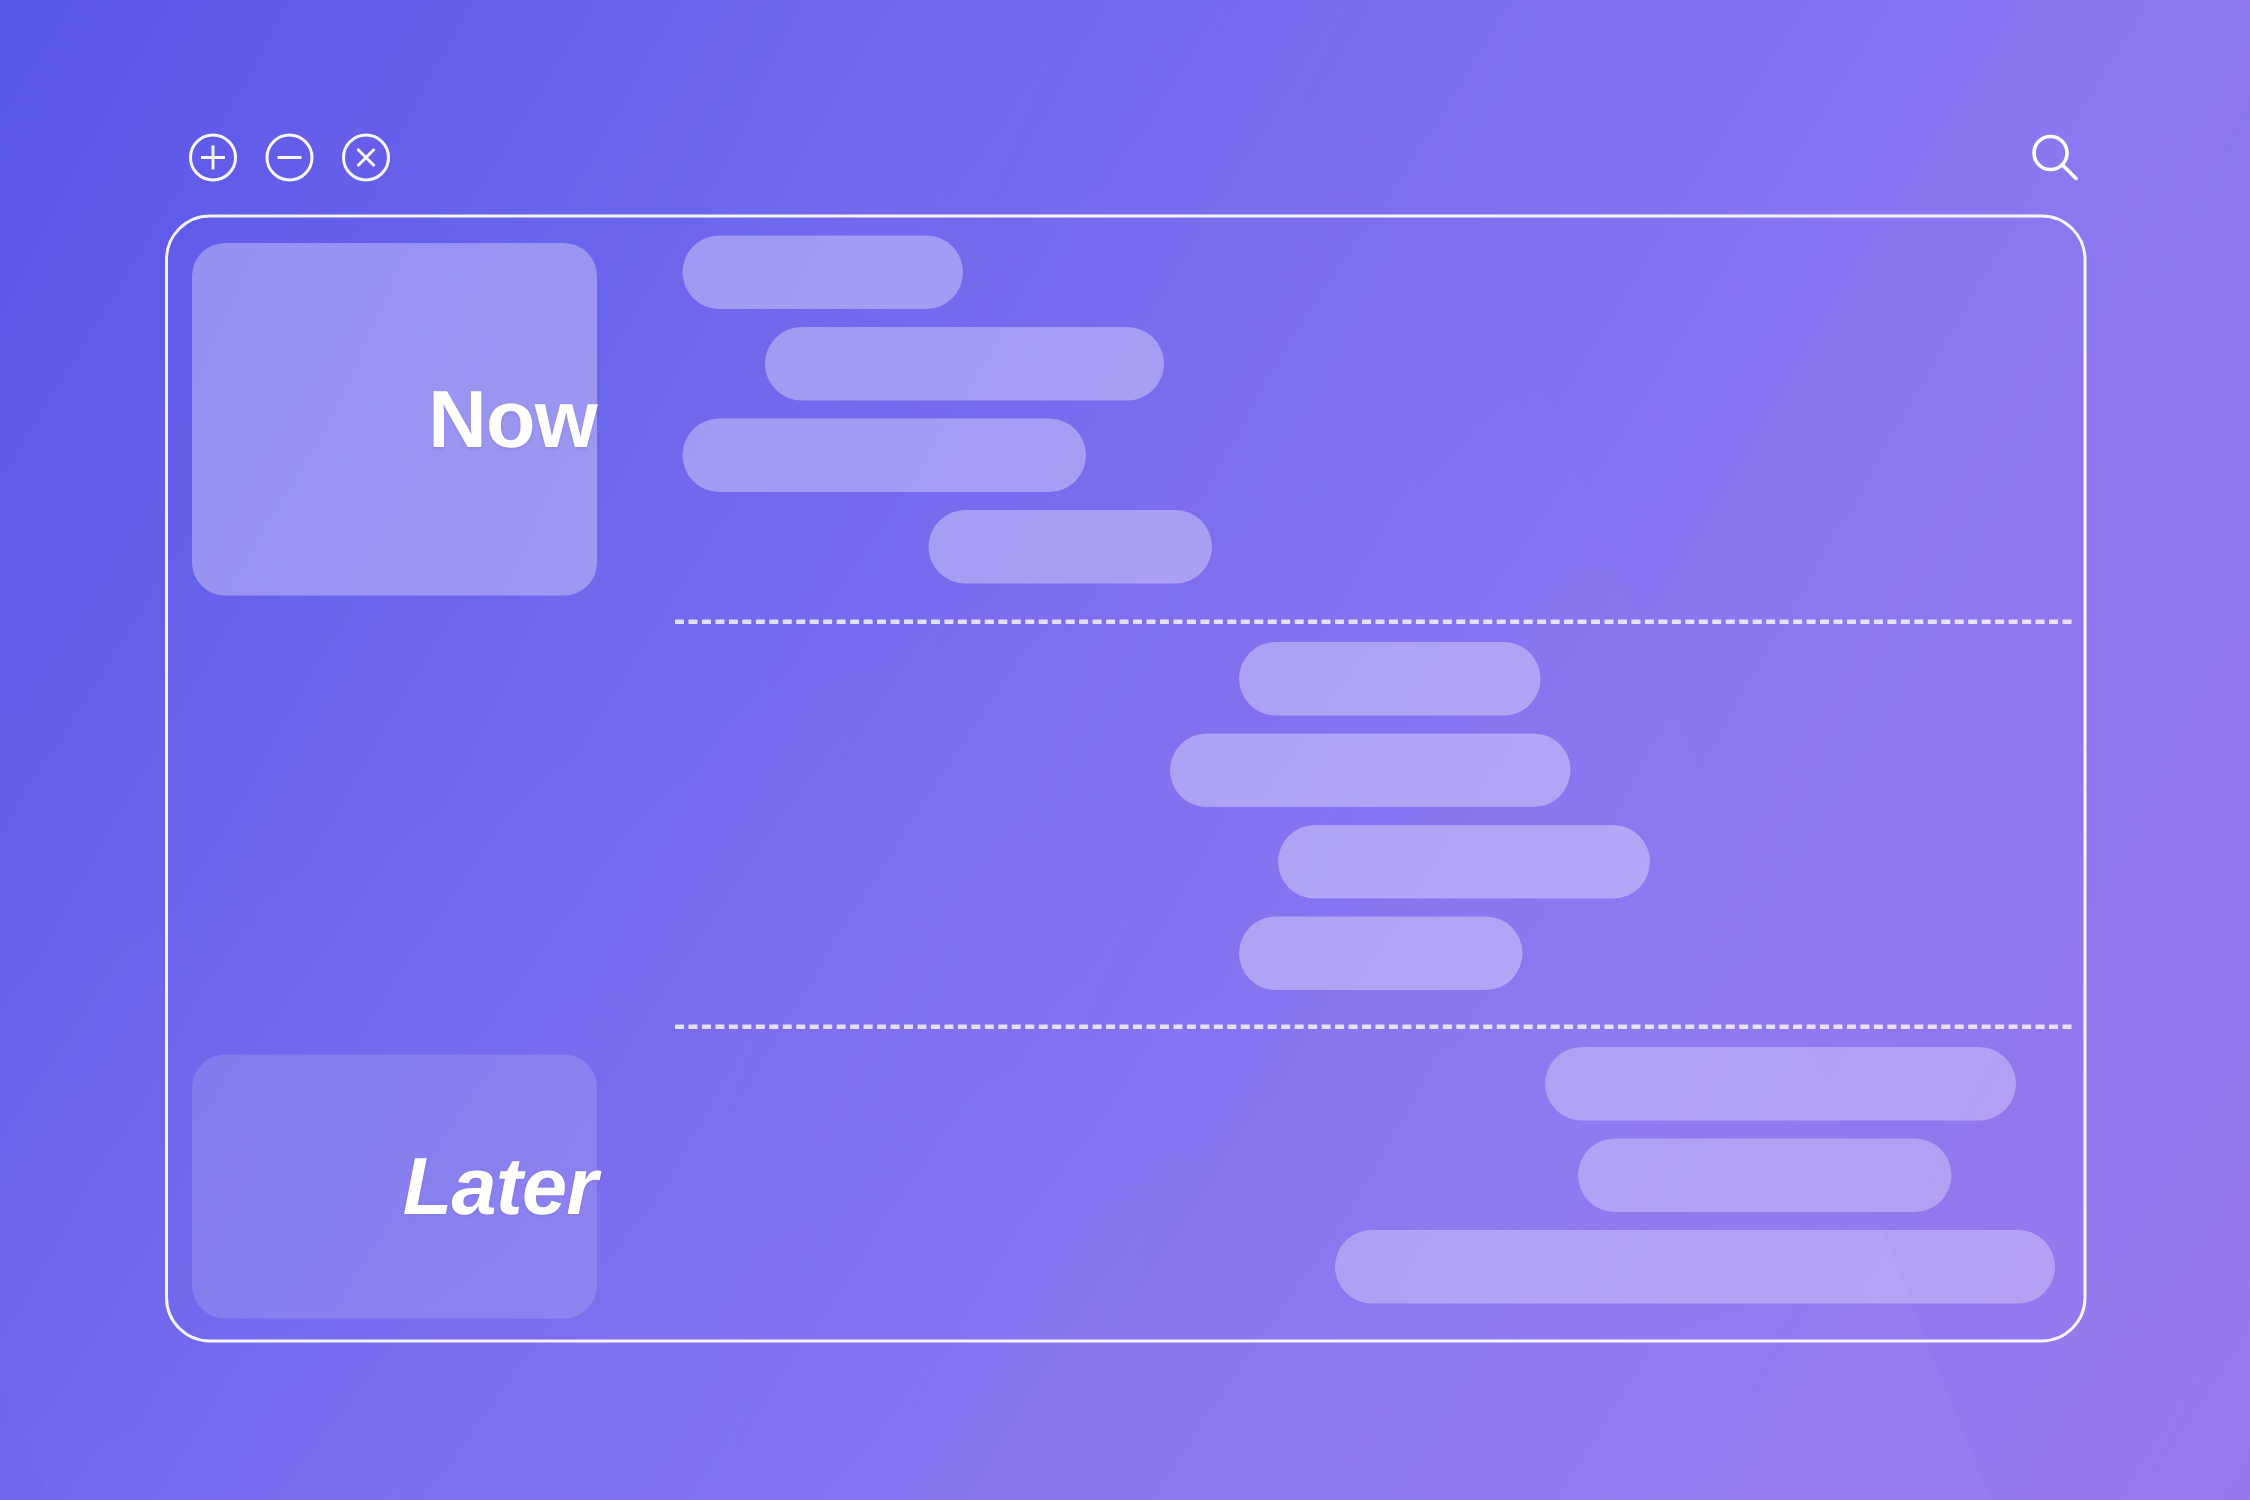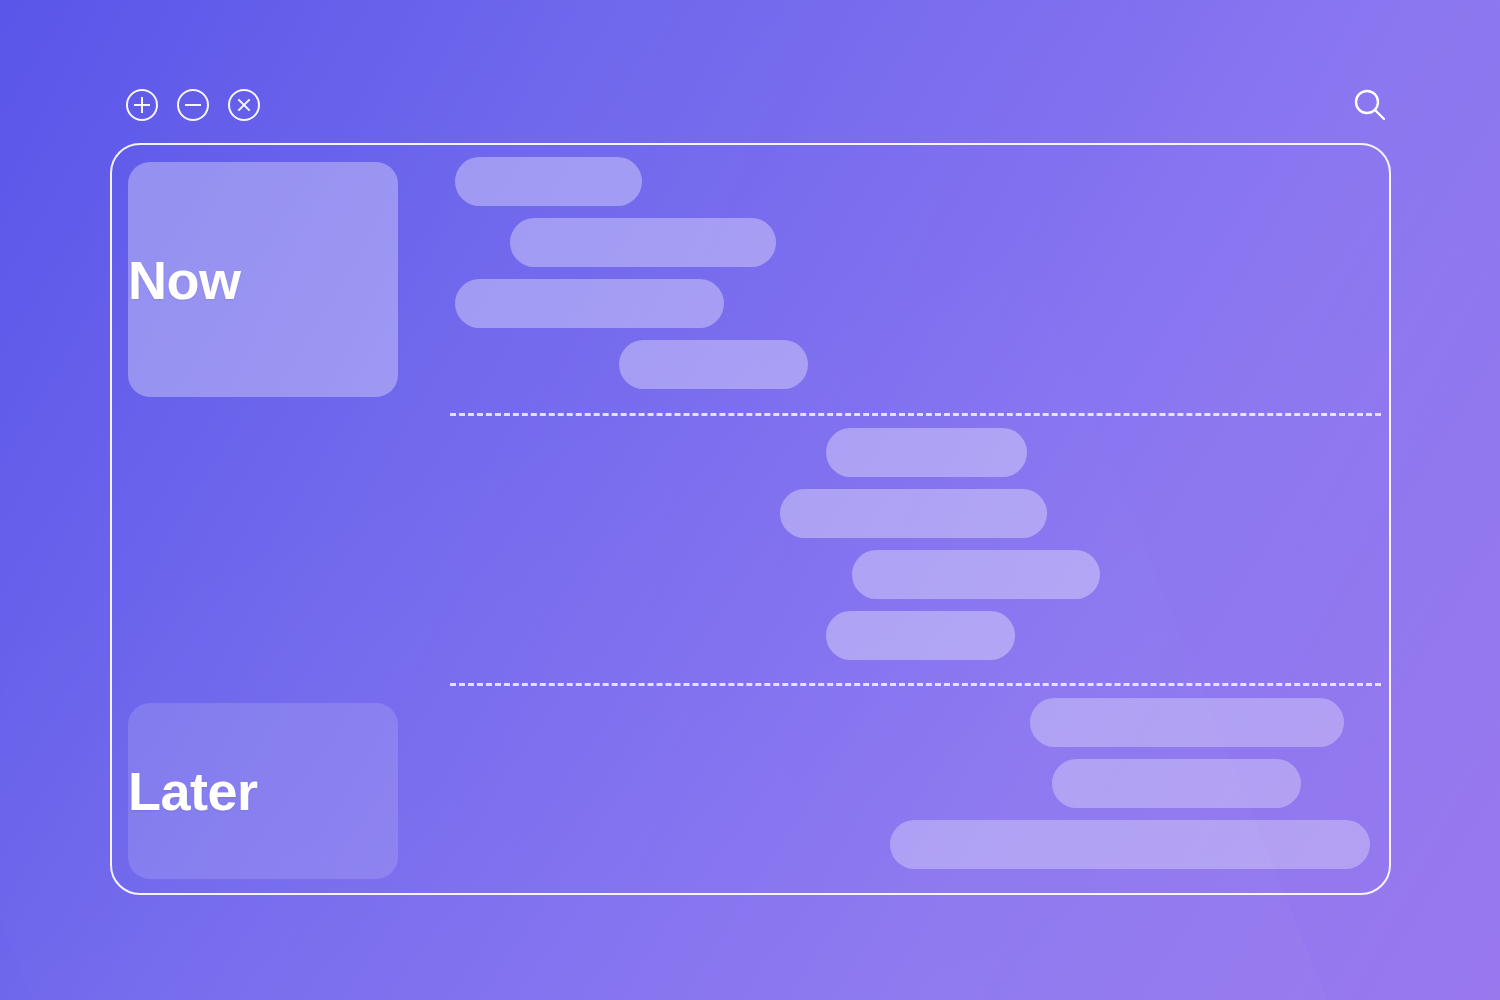--- a/index.html
+++ b/index.html
@@ -140,38 +140,39 @@
   .row-next  { top: 271px; height: 270px; }
   .row-later { top: 541px; height: 211px; }
 
   
   .stage-card {
     position: absolute;
     left: 16px;
     border-radius: 22px;
     display: flex;
     align-items: center;
-    justify-content: flex-start;
+    justify-content: flex-end;
     color: #ffffff;
     font-weight: 700;
     font-size: 54px;
     letter-spacing: -0.5px;
     text-shadow: 0 1px 2px rgba(60,40,140,0.12);
   }
   .stage-card.now {
     top: 17px; width: 270px; height: 235px;
     background: rgba(255,255,255,0.32);
   }
   .stage-card.next {
     top: 15px; width: 270px; height: 233px;
     background: rgba(255,255,255,0.22);
   }
   .stage-card.later {
     top: 17px; width: 270px; height: 176px;
     background: rgba(255,255,255,0.14);
+    font-style: italic;
   }
 
   
   .bar {
     position: absolute;
     height: 49px;
     border-radius: 26px;
     background: rgba(255,255,255,0.34);
   }
   .row-later .bar { background: rgba(255,255,255,0.30); }

